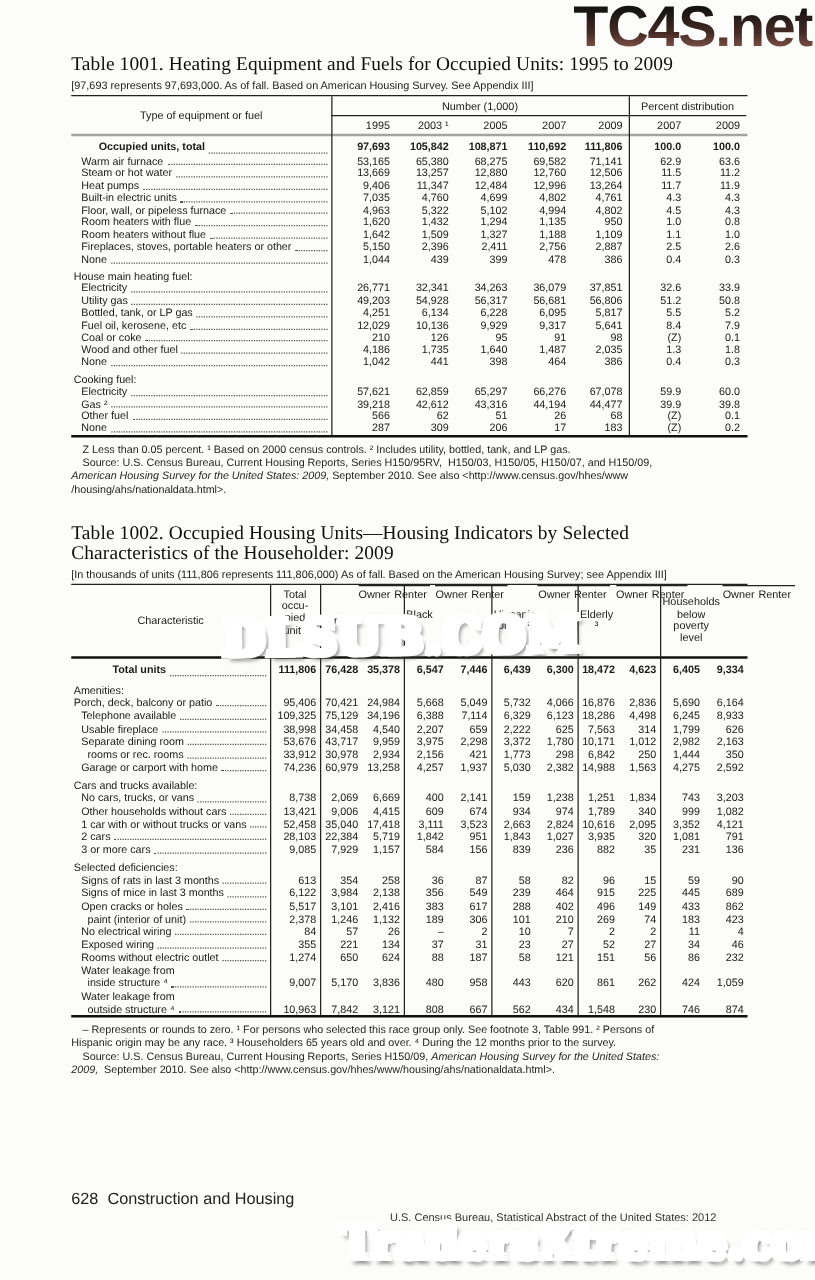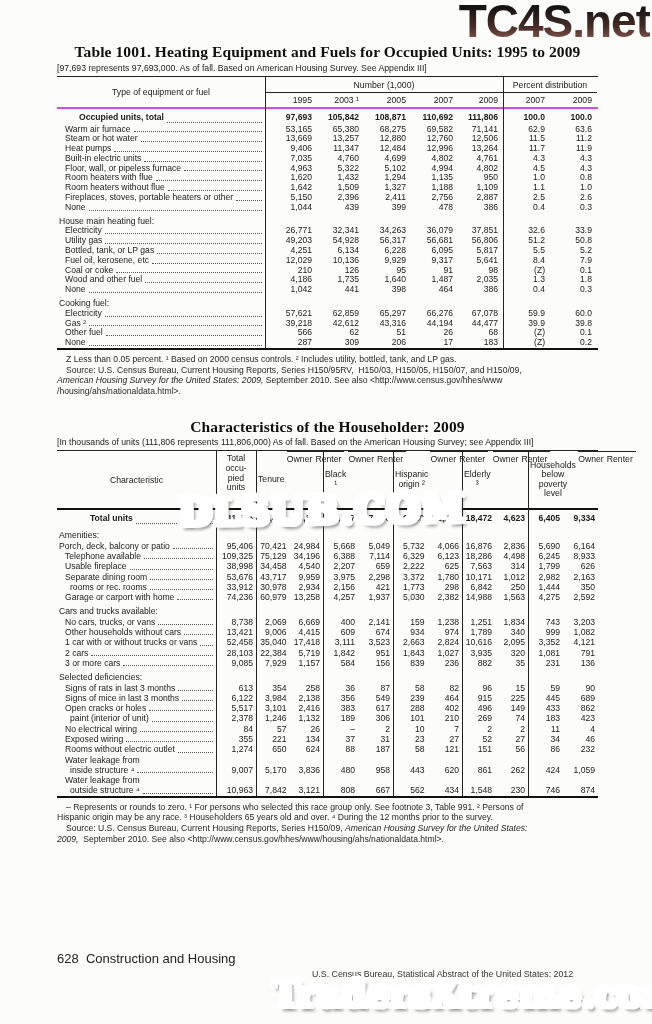--- a/index.html
+++ b/index.html
@@ -1,30 +1,30 @@
 <!DOCTYPE html>
 <html><head>
 <meta charset="utf-8">
 <style>
   html,body{margin:0;padding:0;background:#888;}
   .page{position:relative;width:652px;height:1024px;margin:0 auto;background:#fcfcfb;overflow:hidden;
         font-family:"Liberation Sans","DejaVu Sans",sans-serif;color:#1a1a1a;}
   .content{position:absolute;left:57px;top:0;width:541px;}
 
-  .t-title{font-family:"Liberation Serif","DejaVu Serif",serif;font-weight:bold;font-size:15.5px;
-           line-height:16.5px;color:#0f0f0f;letter-spacing:.1px;text-align:center;}
+  .t-title{font-family:"Liberation Serif","DejaVu Serif",serif;font-weight:normal;font-size:15.5px;
+           line-height:16.5px;color:#0f0f0f;letter-spacing:.1px;}
   #t1-title{margin-top:44px;}
   #t2-title{margin-top:22px;}
   .bracket{font-size:8.7px;margin-top:2px;color:#222;}
 
   .tbl{position:relative;margin-top:3px;border-top:1px solid #222;border-bottom:2px solid #111;}
   .vline{position:absolute;top:0;bottom:0;width:1px;background:#222;z-index:1;}
 
   
-  .thead{display:flex;border-bottom:2px solid #d946ef;}
+  .thead{display:flex;border-bottom:2px solid #a3a3a3;}
   .h-stub{width:208px;display:flex;align-items:center;justify-content:center;font-size:8.7px;}
   .h-grp{display:flex;flex-direction:column;}
   .wnum{width:238px;}
   .wpct{width:94px;}
   .h-grp-label{text-align:center;font-size:8.7px;padding:3px 0 2px;border-bottom:1px solid #222;}
   .h-sub{display:flex;height:14px;align-items:center;}
   .hv{font-size:8.7px;text-align:right;padding-right:5px;box-sizing:border-box;}
 
   
   .thead2{display:flex;border-bottom:2px solid #111;height:57px;}
@@ -408,20 +408,21 @@
     </div>
 
     <div id="t1-fn" class="fnotes">
         <div class="ln indent"><span>Z Less than 0.05 percent. ¹ Based on 2000 census controls. ² Includes utility, bottled, tank, and LP gas.</span></div>
         <div class="ln indent"><span>Source: U.S. Census Bureau, Current Housing Reports, Series H150/95RV,  H150/03, H150/05, H150/07, and H150/09,</span></div>
         <div class="ln"><i>American Housing Survey for the United States: 2009,</i><span> September 2010. See also &lt;http://www.census.gov/hhes/www</span></div>
         <div class="ln"><span>/housing/ahs/nationaldata.html&gt;.</span></div>
       </div>
 
     <div id="t2-title" class="t-title">
+      <div>Table 1002. Occupied Housing Units—Housing Indicators by Selected</div>
       <div>Characteristics of the Householder: 2009</div>
     </div>
     <div class="bracket">[In thousands of units (111,806 represents 111,806,000) As of fall. Based on the American Housing Survey; see Appendix III]</div>
 
     <div class="tbl t2">
       <div class="vline" style="left:159px"></div>
       <div class="vline" style="left:199px"></div>
       <div class="vline" style="left:266px"></div>
       <div class="vline" style="left:336px"></div>
       <div class="vline" style="left:405px"></div>

